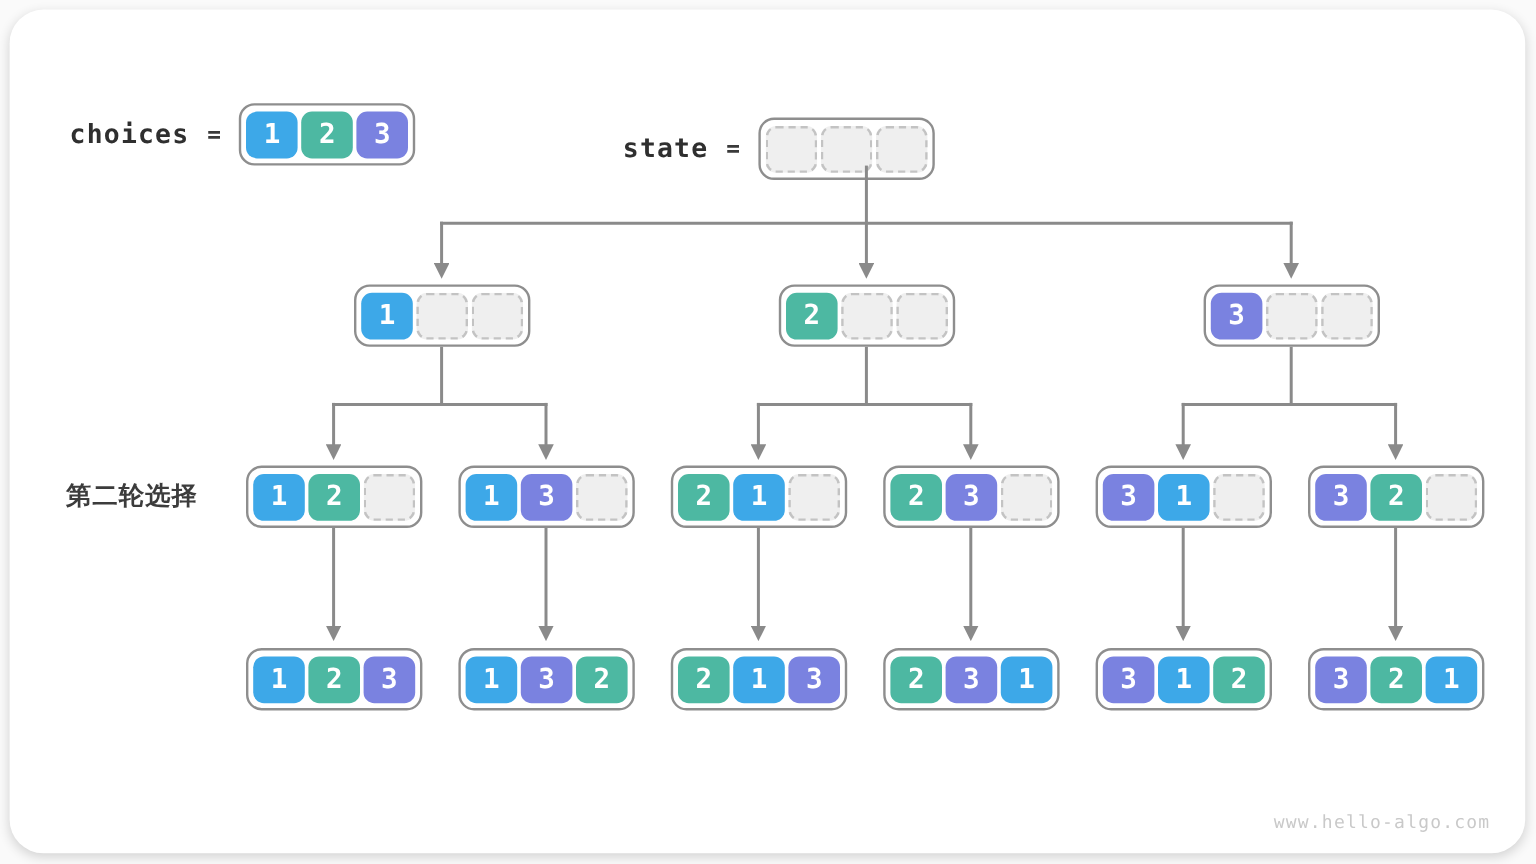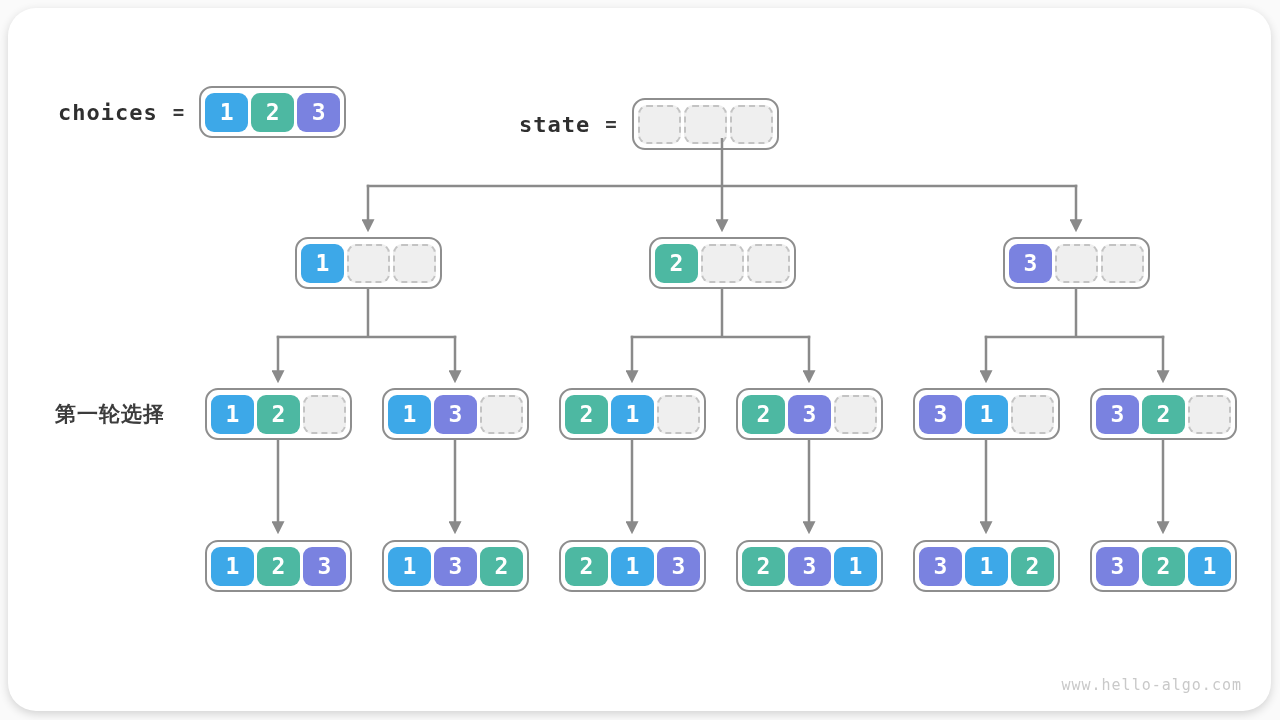--- a/index.html
+++ b/index.html
@@ -153,21 +153,21 @@
 
       <path d="M278,440 L278,531" marker-end="url(#arr)"></path>
       <path d="M455,440 L455,531" marker-end="url(#arr)"></path>
       <path d="M632,440 L632,531" marker-end="url(#arr)"></path>
       <path d="M809,440 L809,531" marker-end="url(#arr)"></path>
       <path d="M986,440 L986,531" marker-end="url(#arr)"></path>
       <path d="M1163,440 L1163,531" marker-end="url(#arr)"></path>
     </g>
   </svg>
 
-  <div class="row-label" style="top:388px;">第一轮选择</div>
+  <div class="row-label" style="top:388px;">第二轮选择</div>
 
   <div class="node" style="left:295px; top:237px;">
     <span class="cell" style="background: rgb(61, 168, 232);">1</span>
     <span class="cell empty"></span>
     <span class="cell empty"></span>
   </div>
   <div class="node" style="left:649px; top:237px;">
     <span class="cell" style="background: rgb(77, 184, 162);">2</span>
     <span class="cell empty"></span>
     <span class="cell empty"></span>

